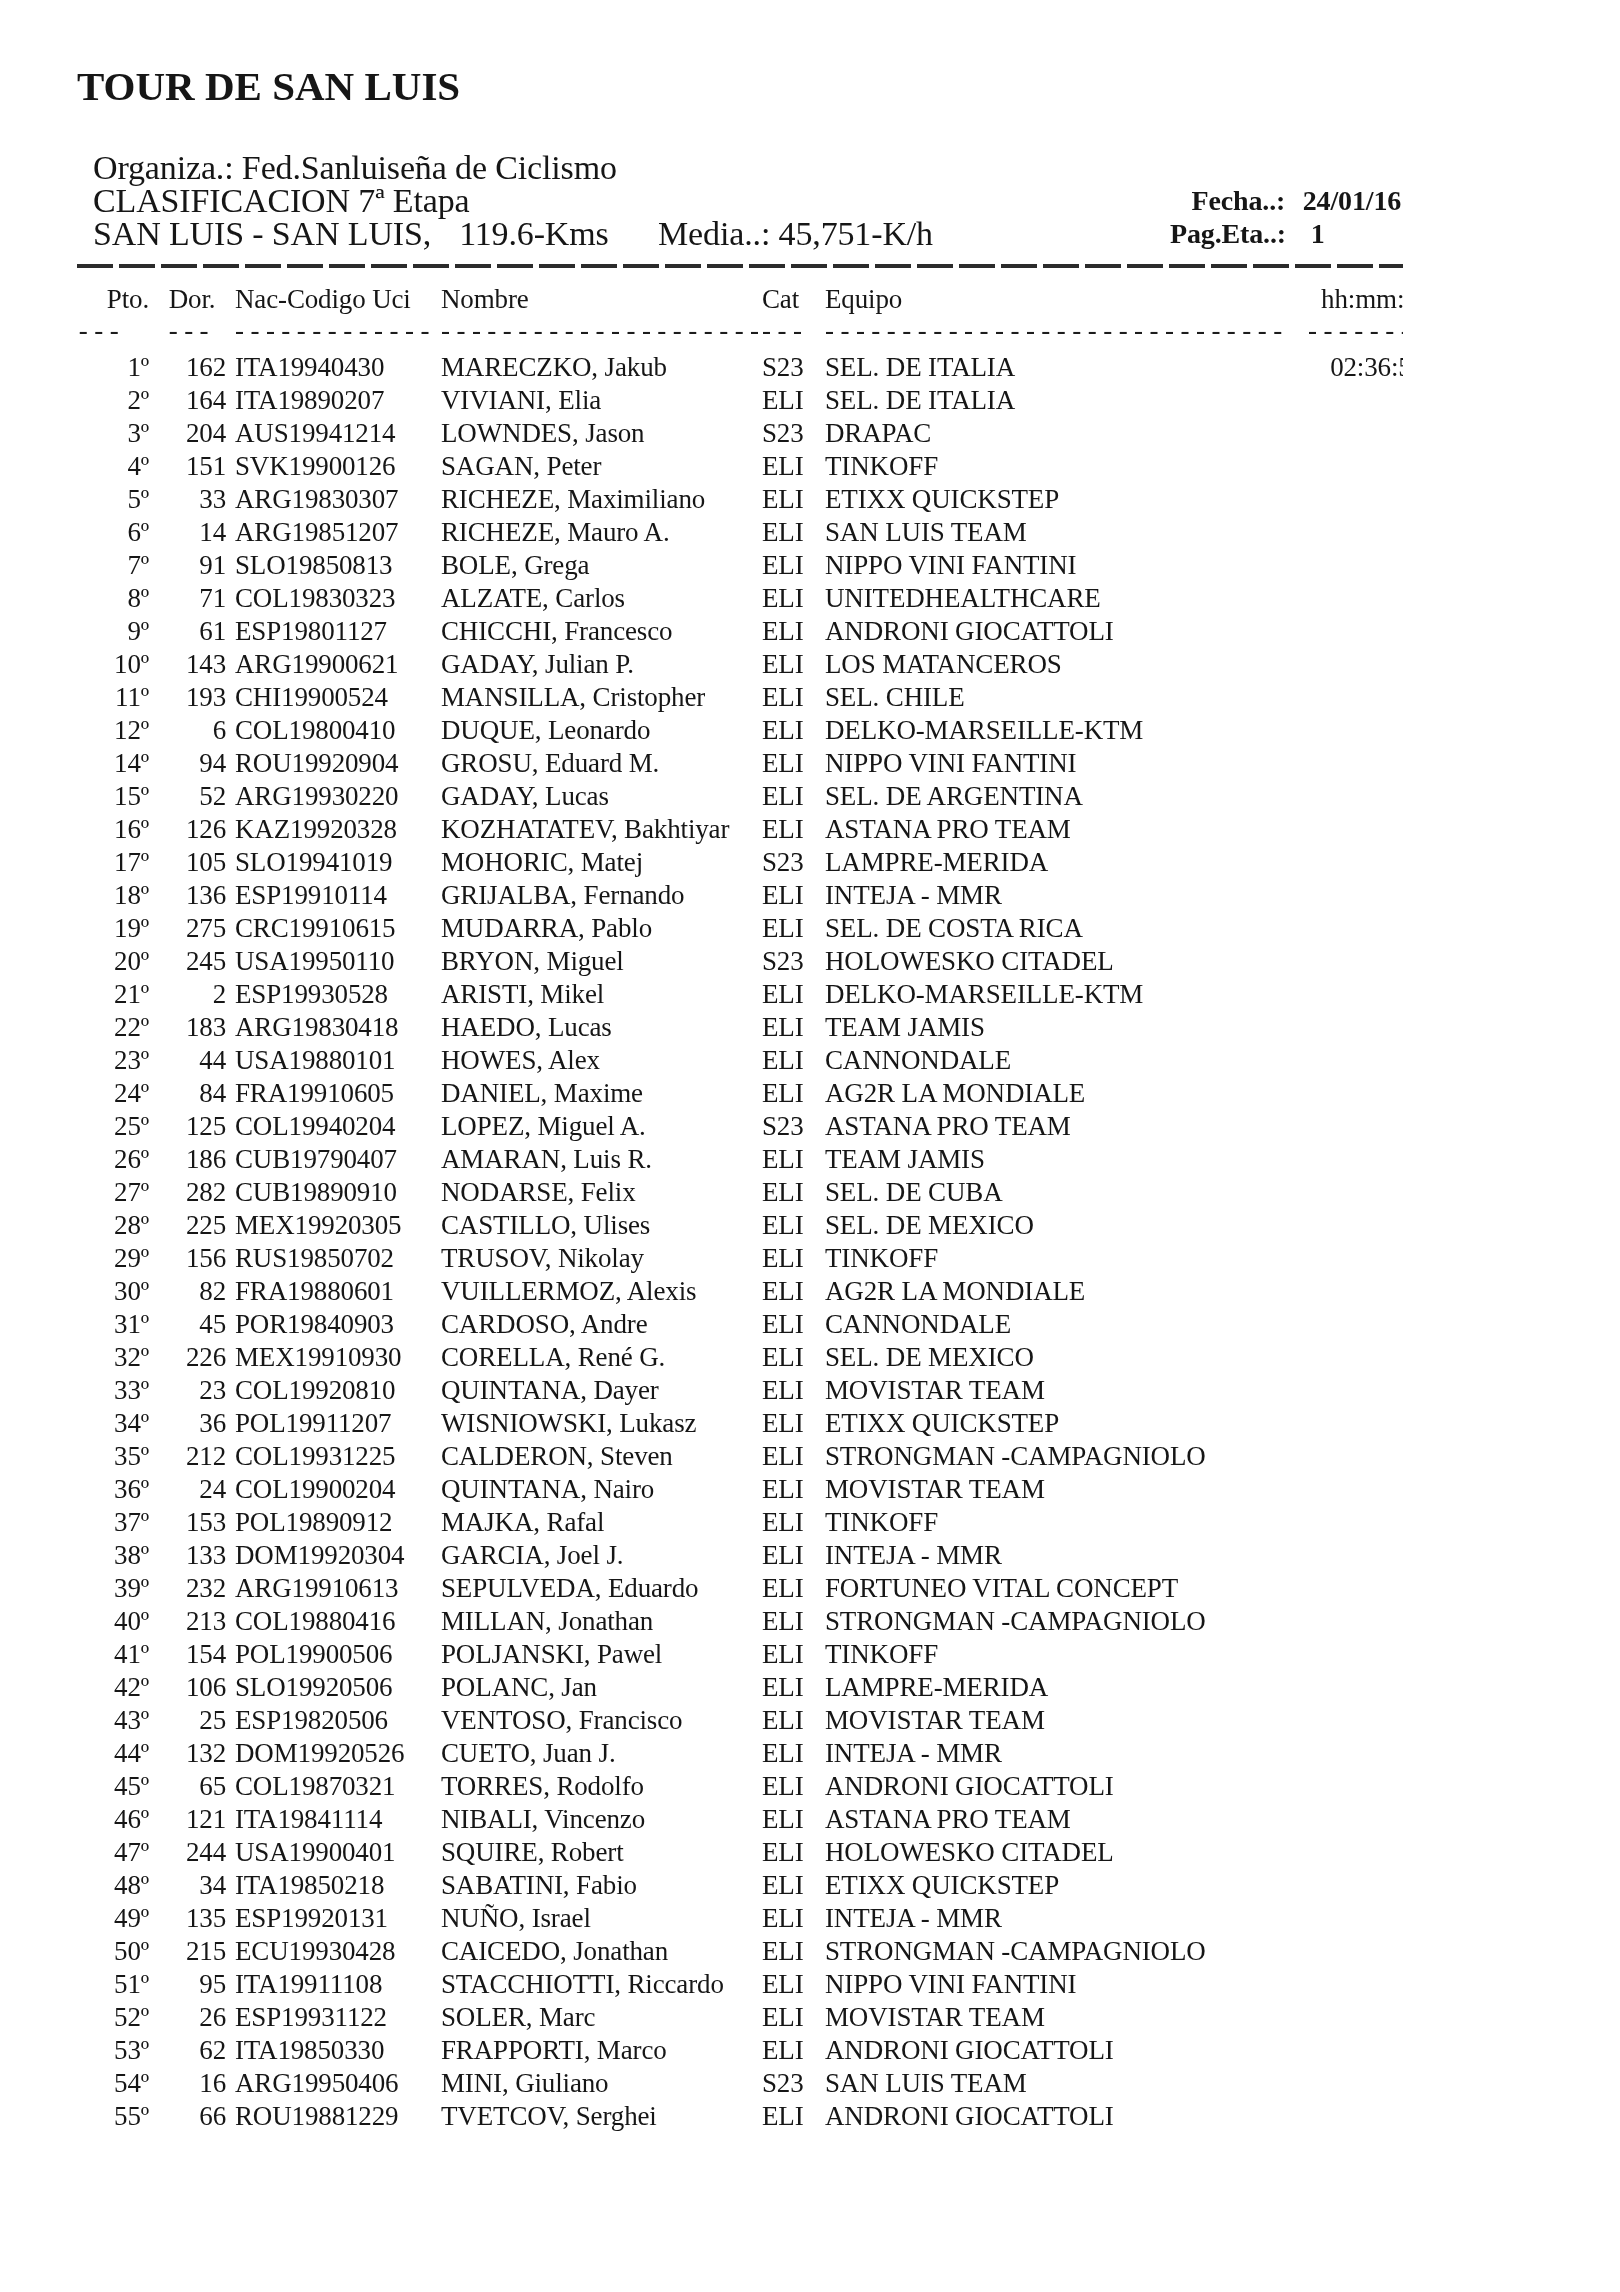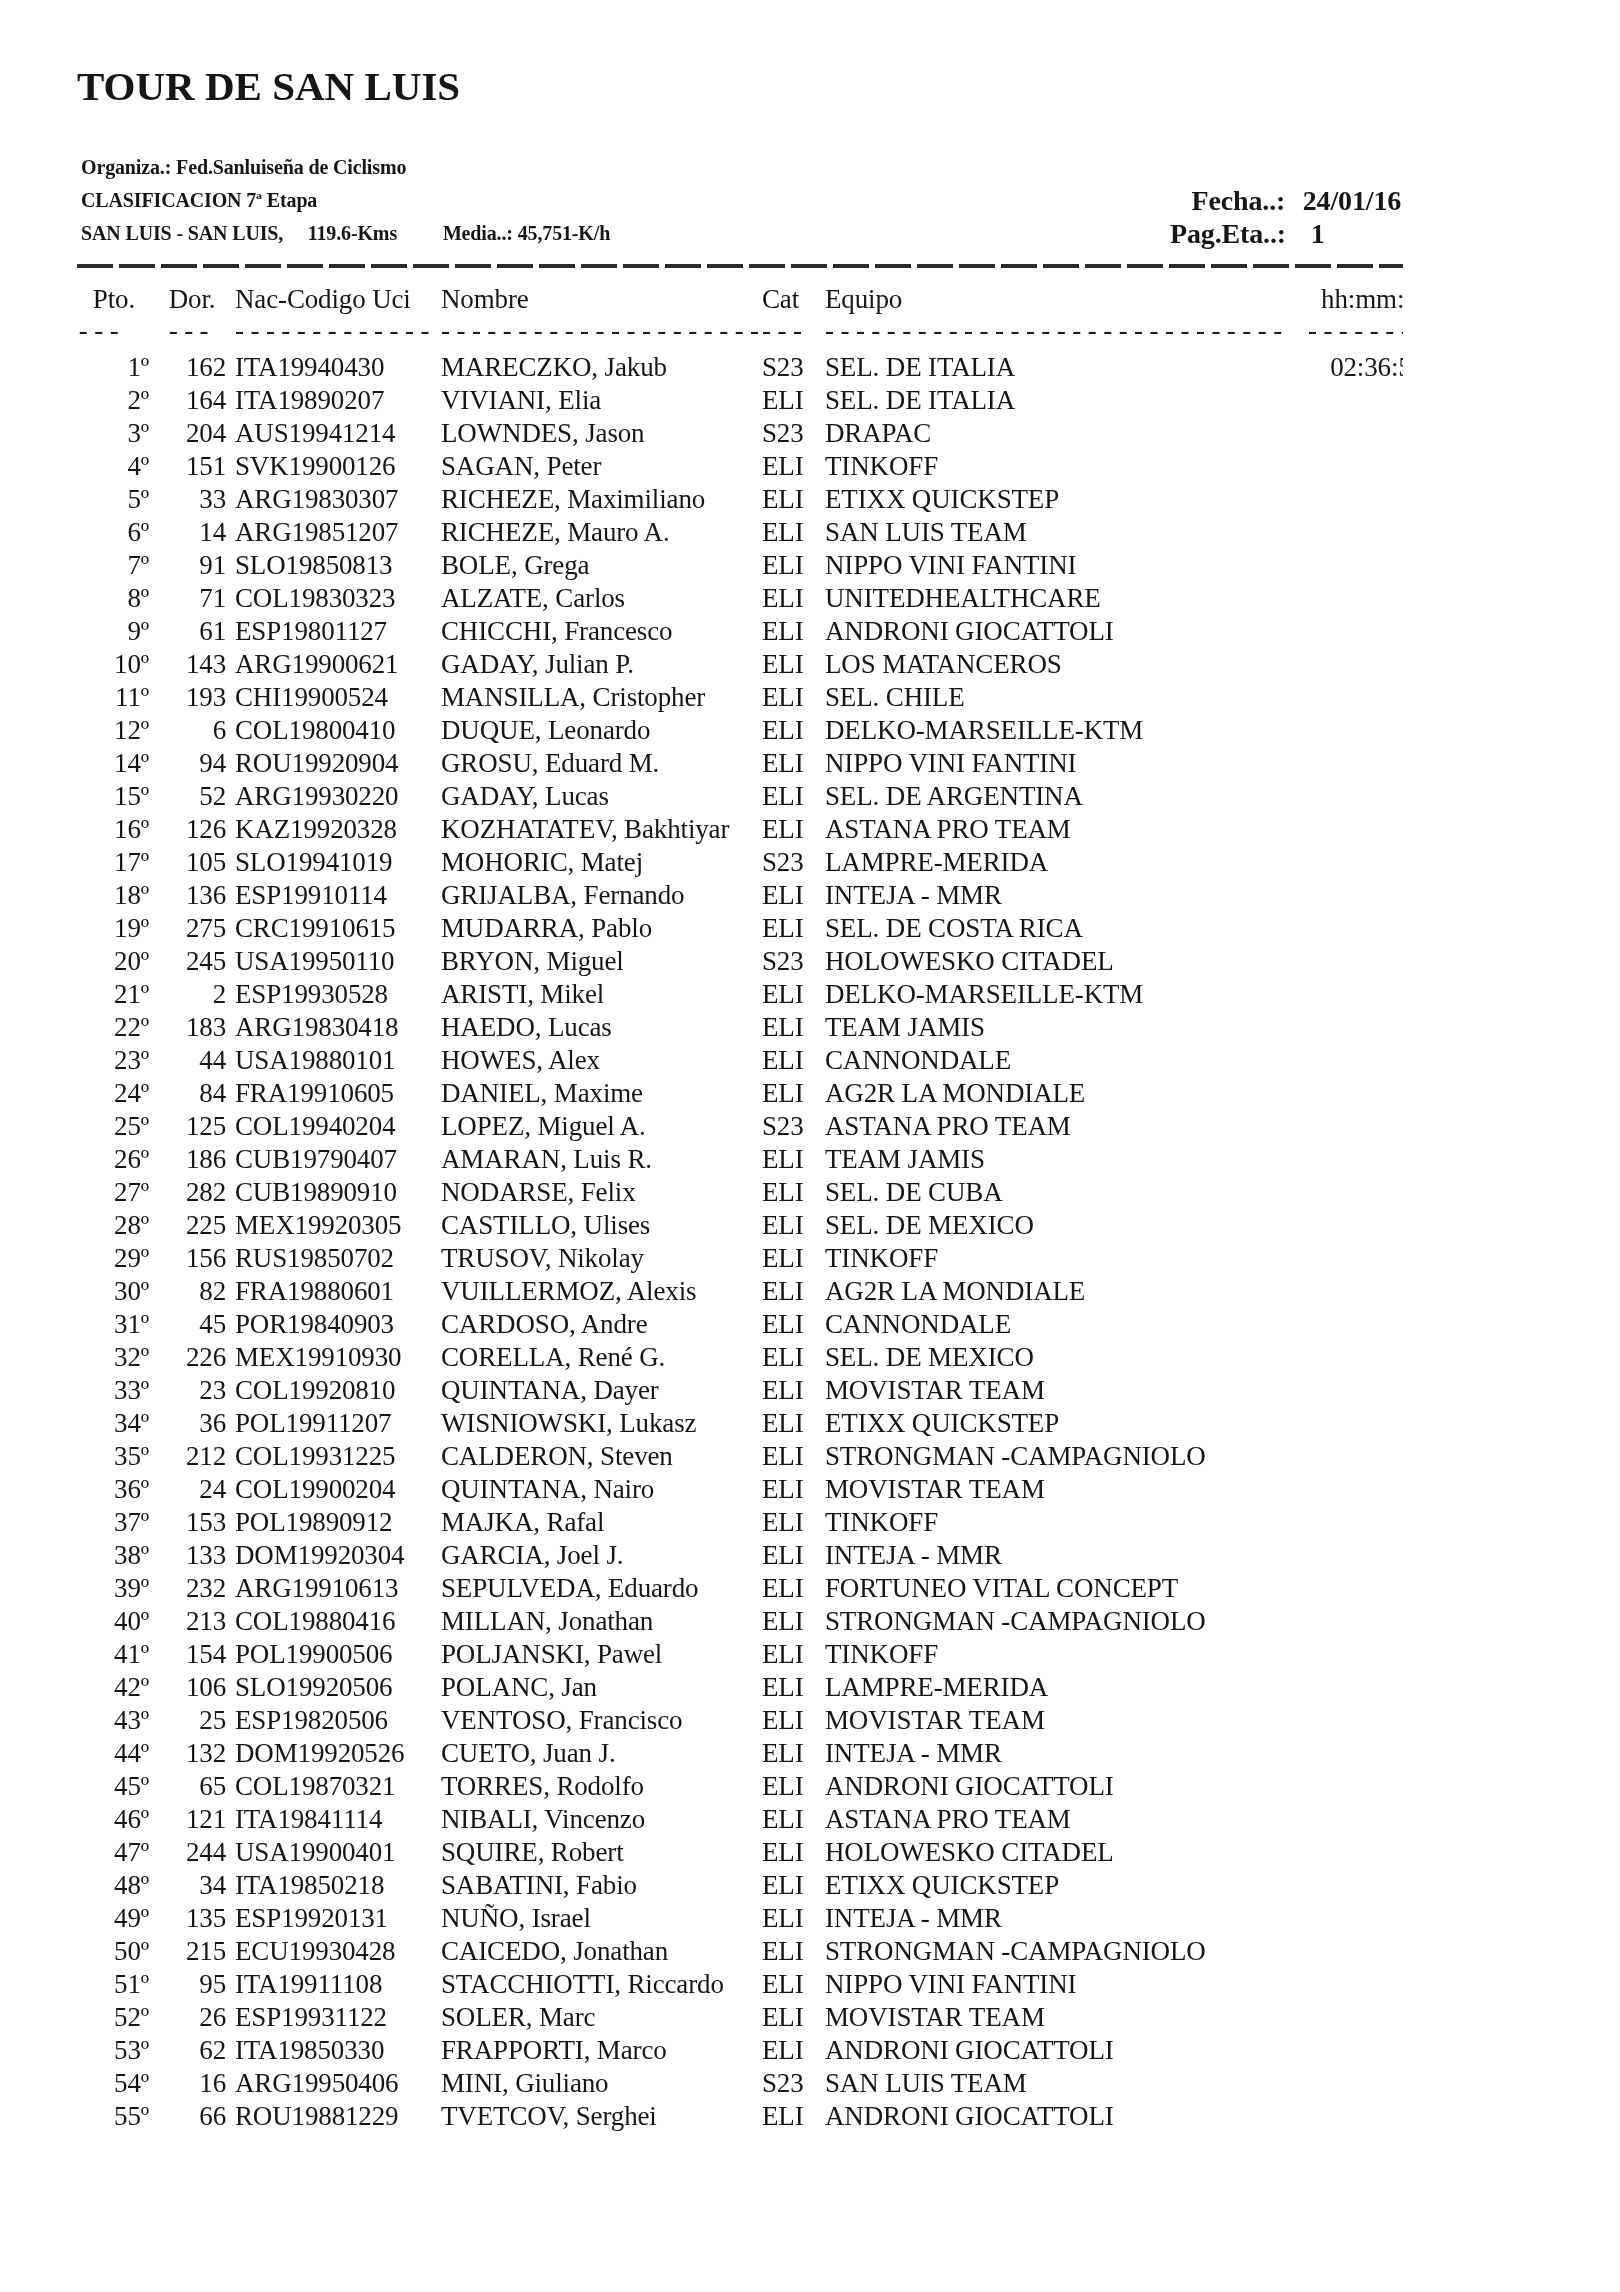--- a/index.html
+++ b/index.html
@@ -14,21 +14,21 @@
     overflow:hidden;
     letter-spacing:-0.01em;
   }
   .title{
     font-size:41px;
     font-weight:bold;
     line-height:47px;
     margin:0 0 41px 0;
     letter-spacing:0;
   }
-  .meta{margin-left:4px;font-weight:bold;font-size:20px;line-height:33px;}
+  .meta{margin-left:16px;font-weight:normal;font-size:34px;line-height:33px;}
   .meta-line{white-space:nowrap;}
   .stage-distance{margin-left:19.7px;}
   .media-group{margin-left:41px;}
   .meta-right{
     position:absolute;
     top:184px;left:1170px;
     font-weight:bold;font-size:28px;line-height:33px;
   }
   .fecha-line{padding-left:21.5px;white-space:nowrap;}
   .pag-line{white-space:nowrap;}
@@ -63,21 +63,21 @@
   thead th{height:38px;vertical-align:bottom;text-align:left;}
   tr.dash-row td{height:30px;vertical-align:middle;text-align:left;color:#1c1c1c;}
   tbody.data-rows td{height:33px;line-height:33px;}
   tbody.data-rows tr:first-child td{padding-top:5.4px;}
   
   .col-pto{text-align:right;}
   .col-dor{text-align:right;}
   .col-codigo,.col-nombre,.col-cat,.col-equipo{text-align:left;padding-left:9px;}
   .col-time{text-align:right;padding-right:9px;}
   .col-bonus{text-align:right;padding-right:16px;}
-  thead th.col-pto{text-align:center;padding-left:1.8px;}
+  thead th.col-pto{text-align:right;padding-left:1.8px;}
   thead th.col-dor{text-align:left;padding-left:19.7px;margin-top:8px;}
   tr.dash-row td.col-pto{text-align:left;padding-left:1.8px;}
   tr.dash-row td.col-dor{text-align:left;padding-left:19.7px;}
   tr.dash-row td.col-time{text-align:right;}
 </style>
 </head>
 <body>
 
 <div class="page">
 

